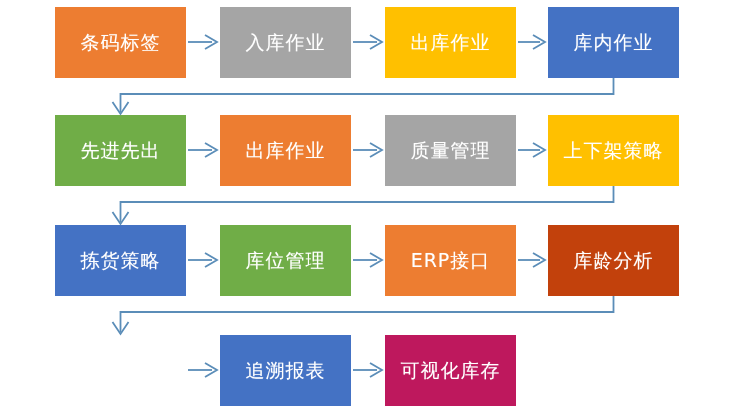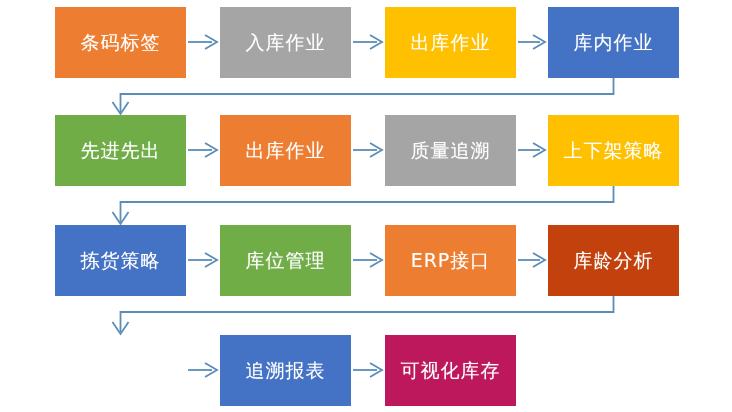--- a/index.html
+++ b/index.html
@@ -123,21 +123,21 @@
       <div class="node" style="left: 220px; top: 0px; background: rgb(237, 125, 49);">
         <span class="node-label">出库作业</span>
       </div>
       <div class="h-arrow" style="left: 351px; width: 34px;">
         <svg class="svg-layer" width="34" height="24" viewBox="0 0 34 24">
           <line x1="2" y1="12" x2="26" y2="12" stroke="#5B8DB8" stroke-width="1.8"></line>
           <polyline points="19,5 31,12 19,19" fill="none" stroke="#5B8DB8" stroke-width="1.8" stroke-linejoin="miter" stroke-linecap="butt"></polyline>
         </svg>
       </div>
       <div class="node" style="left: 385px; top: 0px; background: rgb(165, 165, 165);">
-        <span class="node-label">质量追溯</span>
+        <span class="node-label">质量管理</span>
       </div>
       <div class="h-arrow" style="left: 516px; width: 32px;">
         <svg class="svg-layer" width="32" height="24" viewBox="0 0 32 24">
           <line x1="2" y1="12" x2="24" y2="12" stroke="#5B8DB8" stroke-width="1.8"></line>
           <polyline points="17,5 29,12 17,19" fill="none" stroke="#5B8DB8" stroke-width="1.8" stroke-linejoin="miter" stroke-linecap="butt"></polyline>
         </svg>
       </div>
       <div class="node" style="left: 548px; top: 0px; background: rgb(255, 192, 0);">
         <span class="node-label">上下架策略</span>
       </div>

